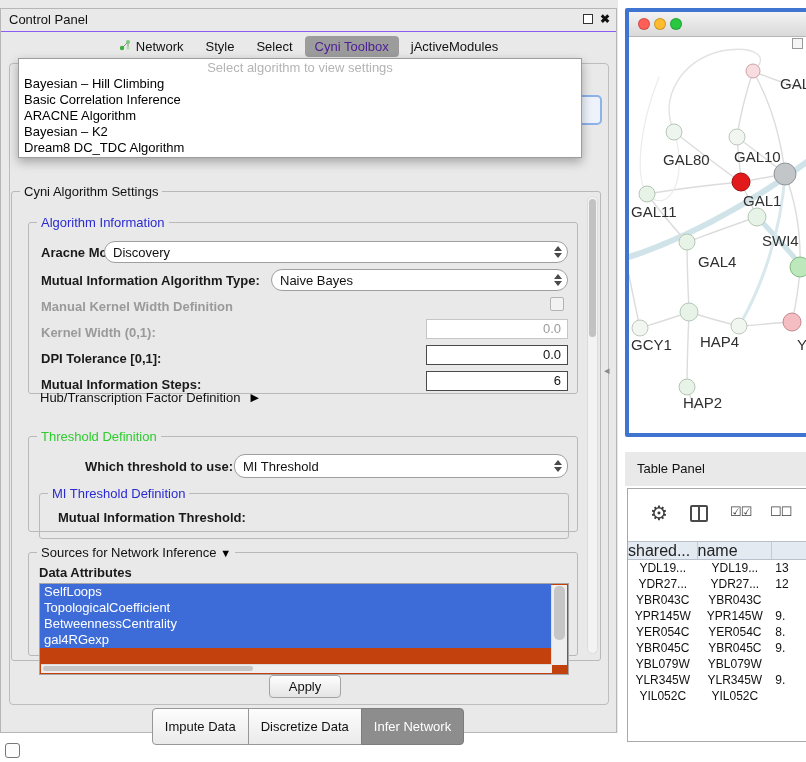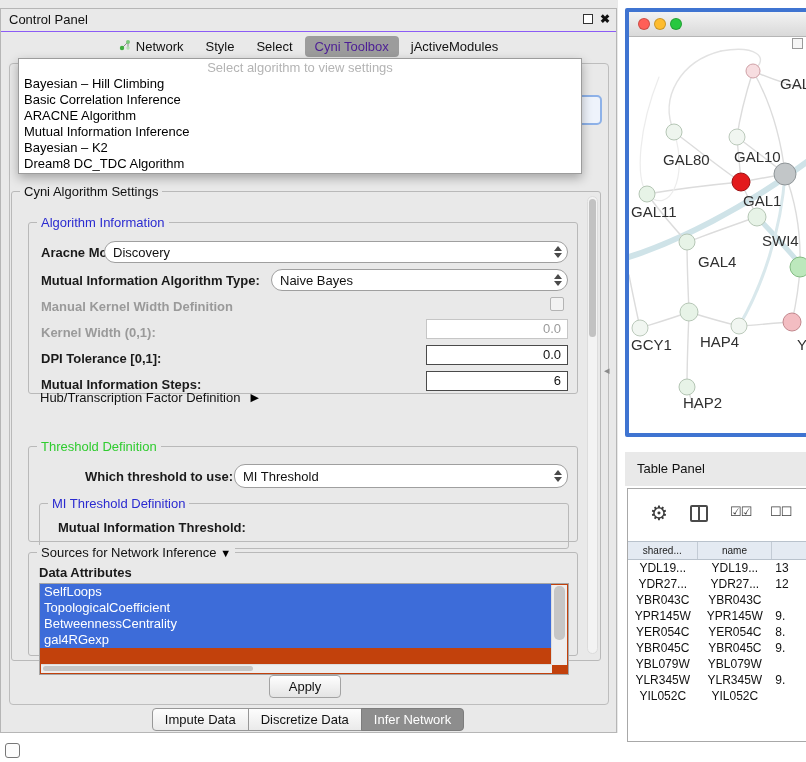--- a/index.html
+++ b/index.html
@@ -50,21 +50,21 @@
   .vsb{position:absolute;right:1px;top:1px;bottom:9px;width:15px;background:#eee;border-left:1px solid #ddd}
   .vsb .th{position:absolute;left:2px;top:1px;width:11px;height:54px;background:#c6c6c6;border-radius:5px}
   .hsb{position:absolute;left:1px;bottom:1px;height:8px;width:calc(100% - 17px);background:#eee;border-top:1px solid #ddd}
   .hsb .th{position:absolute;left:2px;top:1px;width:210px;height:5px;background:#c6c6c6;border-radius:3px}
   
   #set-sb{position:absolute;right:2px;top:4px;width:11px;height:458px;background:#f3f3f3;border:1px solid #dcdcdc;border-radius:6px;box-sizing:border-box}
   #set-sb .th{position:absolute;left:1px;top:2px;width:7px;height:138px;background:#c2c2c2;border-radius:4px}
   #apply-btn{position:absolute;left:268px;top:666px;width:72px;height:23px;border:1px solid #a3a3a3;border-radius:4px;
     background:linear-gradient(#fefefe,#e4e4e4);font-size:13px;font-family:inherit;color:#111}
   #bottom-tabs{position:absolute;left:0;top:699px;width:100%;display:flex;justify-content:center;font-size:13px}
-  .seg{padding:3px 12px;border:1px solid #979797;background:linear-gradient(#fdfdfd,#eaeaea);margin-left:-1px;color:#111;white-space:nowrap}
+  .seg{padding:10px 12px;border:1px solid #979797;background:linear-gradient(#fdfdfd,#eaeaea);margin-left:-1px;color:#111;white-space:nowrap}
   .seg.first{border-radius:4px 0 0 4px}
   .seg.last{border-radius:0 4px 4px 0}
   .seg.active{background:#8d8d8d;border-color:#7d7d7d;color:#fff}
   
   #net-window{position:absolute;left:625px;top:8px;width:200px;height:429px;border:4px solid #3f74d1;border-radius:2px;
     box-sizing:border-box;background:#fff;z-index:2;overflow:hidden}
   #net-titlebar{position:relative;height:24px;background:linear-gradient(#f3f3f3,#d9d9d9);border-bottom:1px solid #b6b6b6}
   .tl{position:absolute;top:6px;width:12px;height:12px;border-radius:50%;border:1px solid rgba(0,0,0,.2);box-sizing:border-box}
   #net-canvas{position:relative;width:100%;height:373px;background:#fff}
   #net-corner{position:absolute;left:163px;top:1px;width:11px;height:11px;border:1px solid #9a9a9a;background:#f6f6f6;box-sizing:border-box}
@@ -74,21 +74,21 @@
   #tp-title{position:absolute;left:12px;top:9px;font-size:13px;color:#111}
   #table-window{position:absolute;left:627px;top:488px;width:200px;height:254px;background:#fff;border:1px solid #a8a8a8;box-sizing:border-box;z-index:2;overflow:hidden}
   #tbl-toolbar{position:absolute;left:0;top:0;right:0;height:52px;background:#fff}
   #gear-ic{position:absolute;left:22px;top:12px;font-size:20px;color:#3c3c3c}
   #cols-ic{position:absolute;left:62px;top:16px;width:18px;height:17px;border:2px solid #4a4a4a;border-radius:2px;box-sizing:border-box;
     background:linear-gradient(90deg,transparent 6px,#4a4a4a 6px,#4a4a4a 8px,transparent 8px)}
   #chk-ic{position:absolute;left:102px;top:15px;font-size:13px;letter-spacing:-1px;color:#3c3c3c}
   #unchk-ic{position:absolute;left:142px;top:15px;font-size:13px;letter-spacing:-1px;color:#3c3c3c}
   #tbl-head{position:absolute;left:0;top:52px;right:0;height:19px;display:flex;background:#e4eaf2;
     border-top:1px solid #b9c2cc;border-bottom:1px solid #b9c2cc;box-sizing:border-box}
-  .th-c{font-size:10px;text-align:center;line-height:17px;border-right:1px solid #c3cbd5;box-sizing:border-box;overflow:hidden;white-space:nowrap;color:#222}
+  .th-c{font-size:16px;text-align:left;line-height:17px;border-right:1px solid #c3cbd5;box-sizing:border-box;overflow:hidden;white-space:nowrap;color:#222}
   .c0{width:78px}.c1{width:84px}.c2{width:60px}
   #tbl-body{position:absolute;left:0;top:71px;right:0;bottom:0}
   .tr{display:flex;height:16px}
   .td{font-size:12px;line-height:16px;text-align:center;overflow:hidden;white-space:nowrap;box-sizing:border-box;color:#111}
   .td.c2{text-align:left;padding-left:3px}
   #splitter-arrow{position:absolute;left:604px;top:364px;font-size:11px;color:#8a8a8a;z-index:3}
   #mini-icon{position:absolute;left:5px;top:743px;width:13px;height:13px;border:1px solid #777;border-radius:3px;background:#fcfcfc}
 </style>
 </head>
 <body>
@@ -129,21 +129,20 @@
     </div>
   <div id="outer-box"></div>
   <div id="frag-btn"></div>
 
   <div id="algo-popup">
     <div class="dd-ph">Select algorithm to view settings</div>
     <div id="dd-list">
         <div class="dd-item">Bayesian – Hill Climbing</div>
         <div class="dd-item">Basic Correlation Inference</div>
         <div class="dd-item sel">ARACNE Algorithm</div>
-        <div class="dd-item">Mutual Information Inference</div>
         <div class="dd-item">Bayesian – K2</div>
         <div class="dd-item">Dream8 DC_TDC Algorithm</div>
       </div>
   </div>
 
   <div id="settings" class="groupbox">
     <span class="gb-title">Cyni Algorithm Settings</span>
 
     <div class="groupbox" id="algdef" style="left:16px;top:30px;width:550px;height:172px">
       <span class="gb-title t-blue">Algorithm Information</span>
@@ -177,21 +176,21 @@
 
       <span class="fl" style="left:12px;top:154px">Mutual Information Steps:</span>
       <div class="field" style="left:397px;top:148px;width:142px;height:20px;line-height:18px">6</div>
     </div>
 
     <div id="hub-row">
       <span>Hub/Transcription Factor Definition</span>
       <span class="tri">▶</span>
     </div>
 
-    <div class="groupbox" style="left:16px;top:254px;width:550px;height:96px">
+    <div class="groupbox" style="left:16px;top:244px;width:550px;height:96px">
       <span class="gb-title t-green">Threshold Definition</span>
 
       <span class="fl" style="left:56px;top:22px">Which threshold to use:</span>
       <div class="combo" style="left:205px;top:17px;width:334px;height:24px">
         <span class="cv" style="line-height:21px">MI Threshold</span>
         <span class="car">
             <i class="u"></i>
             <i class="d"></i>
           </span>
       </div>

